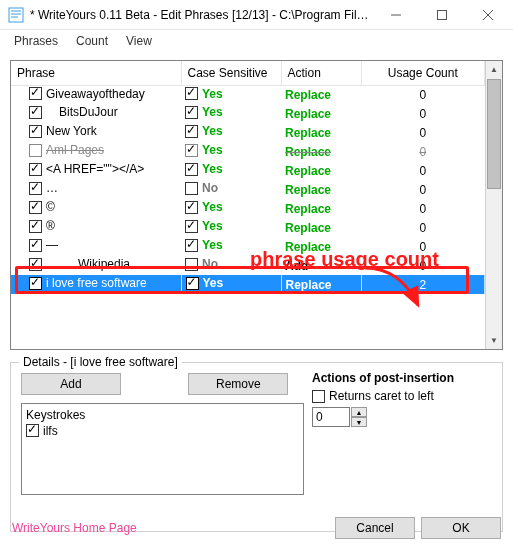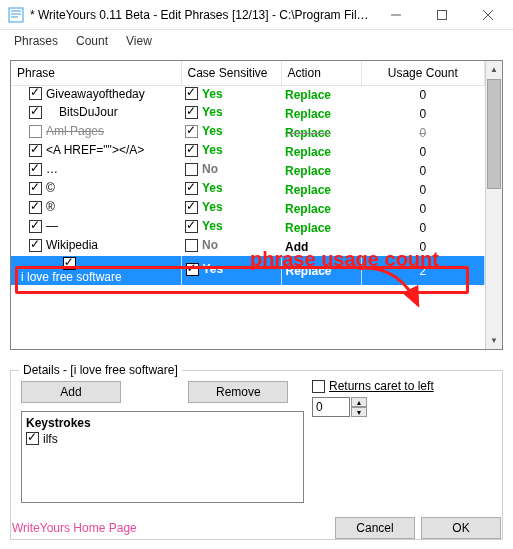--- a/index.html
+++ b/index.html
@@ -29,28 +29,28 @@
   .cs-yes { color:#0a0; font-weight:bold; }
   .cs-no { color:#777; font-weight:bold; }
   .act-rep { color:#0a0; font-weight:bold; }
   .act-add { color:#000; font-weight:bold; }
   tr.sel td { background:#1e90ff; color:#fff; }
   tr.sel .cs-yes, tr.sel .act-rep { color:#fff; }
   tr.sel .chk { border-color:#000; background:#fff; }
   tr.sel .chk.on::after { color:#000; }
   .red-rect { position:absolute; border:3px solid #ff1a1a; pointer-events:none; border-radius:2px;}
   .annot { position:absolute; color:#ff1a1a; font-size:20px; font-weight:bold; pointer-events:none; }
-  .fieldset { border:1px solid #d0d0d0; margin-top:20px; padding:8px 10px 12px 10px; position:relative; }
+  .fieldset { border:1px solid #d0d0d0; margin-top:12px; padding:8px 10px 12px 10px; position:relative; }
   .legend { position:absolute; top:-8px; left:8px; background:#fff; padding:0 4px; font-size:12px; }
   .details-row { display:flex; gap:8px; }
   .details-left { flex:1; }
   .details-right { width:180px; }
   .btn { background:#e1e1e1; border:1px solid #adadad; padding:3px 0; width:100px; text-align:center; display:inline-block; margin:2px 4px 2px 0;}
   .listbox { border:1px solid #828282; height:92px; margin-top:6px; padding:4px; background:#fff; }
-  .kv-head { font-weight:bold; font-size:12px; margin-bottom:2px; }
+  .kv-head { font-weight:normal; font-size:12px; margin-bottom:2px; }
   .sub-legend { font-weight:bold; font-size:12px; margin-bottom:4px; }
   .spin { display:flex; align-items:center; margin-top:4px; }
   .spin input { width:38px; height:20px; border:1px solid #7a7a7a; padding:0 3px; font-size:12px;}
   .spin-btns { display:flex; flex-direction:column; margin-left:1px;}
   .spin-btn { width:16px; height:10px; border:1px solid #999; background:#e9e9e9; font-size:7px; display:flex;align-items:center;justify-content:center; line-height:1;}
   .footer { position:absolute; bottom:8px; left:12px; right:12px; display:flex; align-items:center; }
   .footer .link { color:#ec4899; flex:1; }
   .footer .btn { width:80px; margin-left:6px; margin-right:0;}
   .cell-vsep td { border-right:1px solid rgba(255,255,255,0.7); }
   .arrow { position:absolute; pointer-events:none; left:360px; top:211px;}
@@ -123,20 +123,32 @@
                   <span class="chk on"></span>
                   <span class="">BitsDuJour</span>
                 </span></td>
               <td><span style="display:inline-flex;align-items:center;">
                   <span class="chk on"></span>
                   <span class="cs-yes">Yes</span>
                 </span></td>
               <td><span class="act-rep">Replace</span></td>
               <td class="center">0</td>
             </tr>
+            <tr>
+              <td><span style="display:inline-flex;align-items:center;padding-left:14px;">
+                  <span class="chk on"></span>
+                  <span class="">New York</span>
+                </span></td>
+              <td><span style="display:inline-flex;align-items:center;">
+                  <span class="chk on"></span>
+                  <span class="cs-yes">Yes</span>
+                </span></td>
+              <td><span class="act-rep">Replace</span></td>
+              <td class="center">0</td>
+            </tr>
             <tr class="strike">
               <td><span style="display:inline-flex;align-items:center;padding-left:14px;">
                   <span class="chk "></span>
                   <span class="strike">Aml Pages</span>
                 </span></td>
               <td><span style="display:inline-flex;align-items:center;">
                   <span class="chk on"></span>
                   <span class="cs-yes">Yes</span>
                 </span></td>
               <td><span class="act-rep">Replace</span></td>
@@ -196,33 +208,33 @@
                   <span class="">—</span>
                 </span></td>
               <td><span style="display:inline-flex;align-items:center;">
                   <span class="chk on"></span>
                   <span class="cs-yes">Yes</span>
                 </span></td>
               <td><span class="act-rep">Replace</span></td>
               <td class="center">0</td>
             </tr>
             <tr>
-              <td><span style="display:inline-flex;align-items:center;padding-left:14px;">
+              <td><span style="display:inline-flex;align-items:center;padding-left:14px;gap:32px;">
                   <span class="chk on"></span>
                   <span class="">Wikipedia</span>
                 </span></td>
               <td><span style="display:inline-flex;align-items:center;">
                   <span class="chk "></span>
                   <span class="cs-no">No</span>
                 </span></td>
               <td><span class="act-add">Add</span></td>
               <td class="center">0</td>
             </tr>
             <tr class="sel cell-vsep">
-              <td><span style="display:inline-flex;align-items:center;padding-left:6px;flex-direction:column;">
+              <td><span style="display:inline-flex;align-items:center;padding-left:14px;">
                   <span class="chk on"></span>
                   <span class="">i love free software</span>
                 </span></td>
               <td><span style="display:inline-flex;align-items:center;">
                   <span class="chk on"></span>
                   <span class="cs-yes">Yes</span>
                 </span></td>
               <td><span class="act-rep">Replace</span></td>
               <td class="center">2</td>
             </tr>
@@ -256,21 +268,22 @@
         <span class="btn" style="margin-left:60px;">Remove</span>
         <div class="listbox">
           <div class="kv-head">Keystrokes</div>
           <div style="display:flex;">
             <span class="chk on"></span>
             <span>ilfs</span>
           </div>
         </div>
       </div>
       <div class="details-right">
-        <div style="display:flex;align-items:center;text-decoration:underline;">
+        <div class="sub-legend">Actions of post-insertion</div>
+        <div style="display:flex;align-items:center;">
           <span class="chk"></span>
           <span>Returns caret to left</span>
         </div>
         <div class="spin">
           <input type="text" value="0" style="">
           <div class="spin-btns">
             <div class="spin-btn">▲</div>
             <div class="spin-btn">▼</div>
           </div>
         </div>

